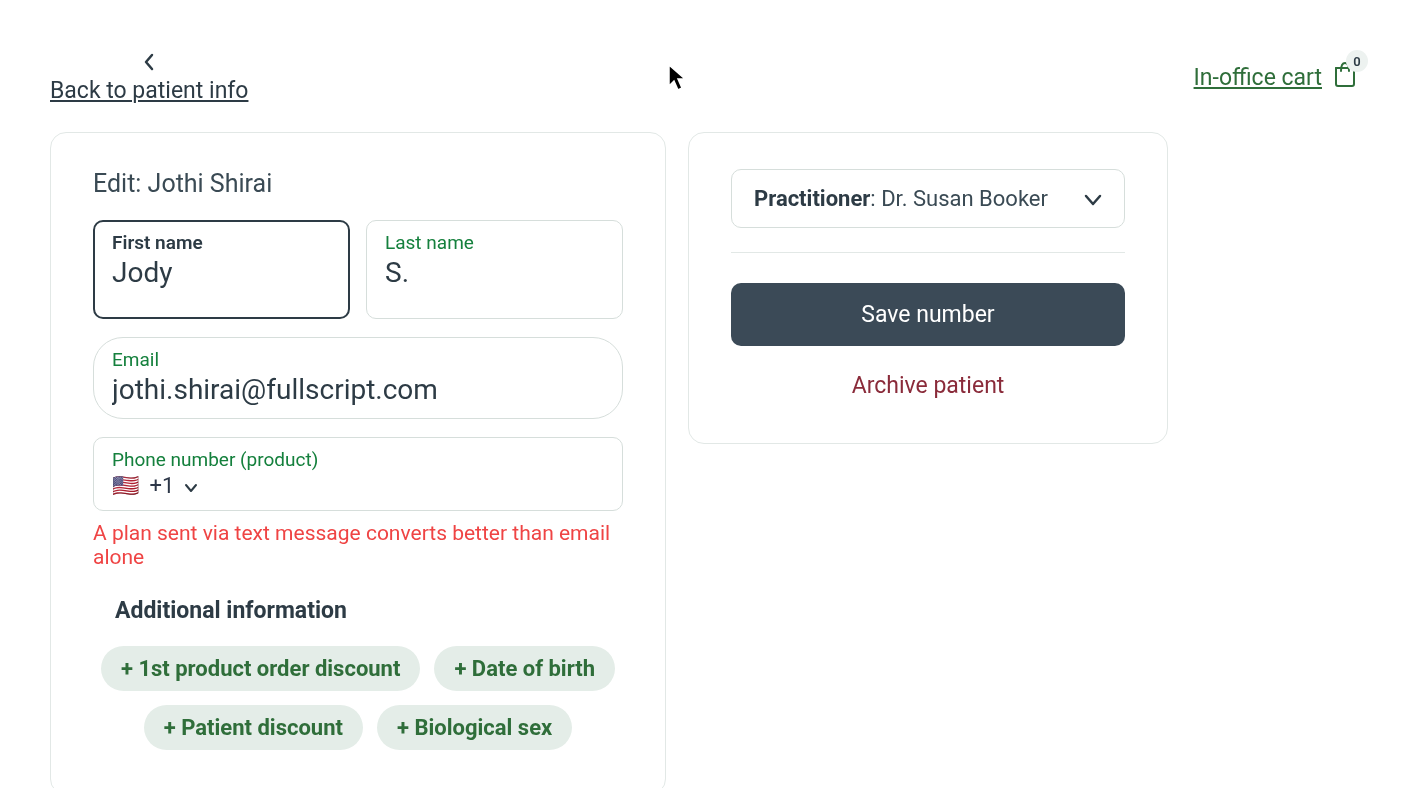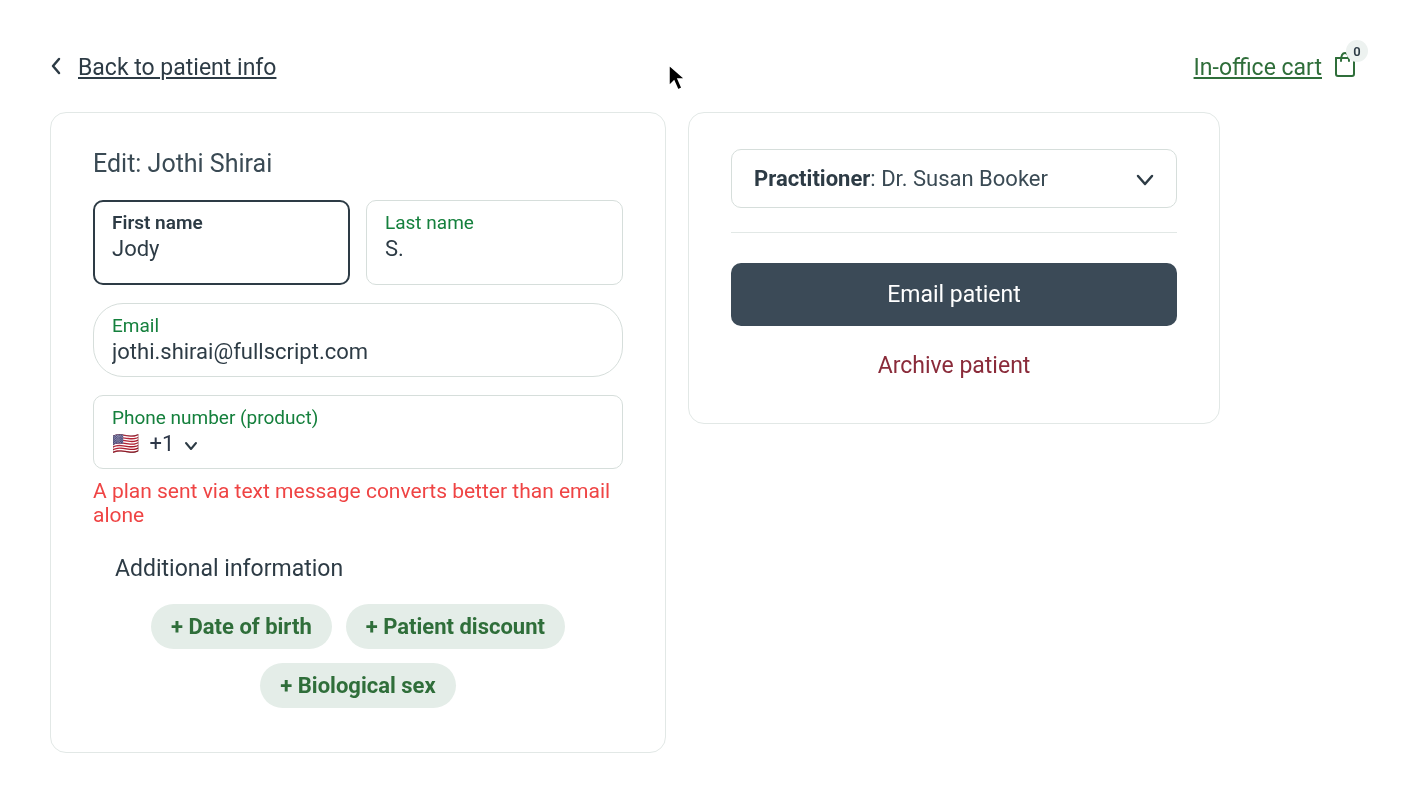--- a/index.html
+++ b/index.html
@@ -18,25 +18,26 @@
   }
   .top-bar {
     display: flex;
     justify-content: space-between;
     align-items: center;
     margin-bottom: 28px;
   }
   .back-link {
     display: flex;
     align-items: center;
-    gap: 16px;
+    gap: 0;
     font-size: 23px;
     color: #2d3b45;
     text-decoration: underline;
     cursor: pointer;
+    flex-direction: column;
   }
   .back-link svg {
     width: 12px;
     height: 18px;
   }
   .cart-link {
     display: flex;
     align-items: center;
     gap: 10px;
     font-size: 23px;
@@ -76,55 +77,55 @@
   .card {
     border: 1.5px solid #e2e8e6;
     border-radius: 16px;
     padding: 36px 42px 44px 42px;
     background: #ffffff;
   }
   .left-card {
     width: 616px;
   }
   .right-card {
-    width: 532px;
+    width: 480px;
   }
   .edit-title {
     font-size: 25px;
     color: #3a4a54;
     margin-bottom: 22px;
   }
   .name-row {
     display: flex;
     gap: 16px;
     margin-bottom: 18px;
   }
   .field {
     border: 1.5px solid #d6dedb;
     border-radius: 10px;
     padding: 10px 18px 12px 18px;
     flex: 1;
     cursor: text;
   }
   .field.focused {
     border: 2px solid #2d3b45;
-    padding: 9px 17px 22px 17px;
+    padding: 9px 17px 28px 17px;
   }
   .field-label {
     font-size: 19px;
     color: #15803d;
     display: block;
     margin-bottom: 2px;
   }
   .field.focused .field-label {
     font-weight: 600;
     color: #2d3b45;
   }
   .field-value {
-    font-size: 22px;
+    font-size: 28px;
     color: #2d3b45;
     border: none;
     outline: none;
     width: 100%;
     font-family: inherit;
     background: transparent;
   }
   .full-field {
     margin-bottom: 18px;
     border-radius: 30px;
@@ -142,21 +143,21 @@
     width: 14px;
     height: 10px;
   }
   .hint-text {
     font-size: 21px;
     color: #ef4444;
     margin-bottom: 28px;
   }
   .additional-heading {
     font-size: 23px;
-    font-weight: 400;
+    font-weight: 700;
     color: #2d3b45;
     margin-left: 22px;
     margin-bottom: 22px;
   }
   .chips {
     display: flex;
     flex-wrap: wrap;
     gap: 14px;
     justify-content: center;
     max-width: 560px;
@@ -288,41 +289,42 @@
           </svg>
         </span>
       </div>
     </div>
 
     <div class="hint-text">A plan sent via text message converts better than email alone</div>
 
     <div class="additional-heading">Additional information</div>
 
     <div class="chips">
+      <button class="chip">+ 1st product order discount</button>
       <button class="chip">+ Date of birth</button>
       <button class="chip">+ Patient discount</button>
       <button class="chip">+ Biological sex</button>
     </div>
   </div>
 
   <div class="card right-card">
     <div class="practitioner-select">
       <span>
         <span class="label">Practitioner</span><span class="name">: Dr. Susan Booker</span>
       </span>
       <span>
         <svg viewBox="0 0 18 12" fill="none" stroke="#2d3b45" stroke-width="2.5" stroke-linecap="round" stroke-linejoin="round">
           <polyline points="2,2 9,10 16,2"></polyline>
         </svg>
       </span>
     </div>
 
     <hr class="divider">
 
-    <button class="save-btn">Email patient</button>
+    <button class="save-btn">Save number</button>
     <button class="archive-btn">Archive patient</button>
   </div>
 </div>
 
 <div class="cursor-pointer">
   <svg viewBox="0 0 20 28">
     <polygon points="1,1 1,22 6,17 10,26 14,24 10,15 17,15" fill="#000000" stroke="#ffffff" stroke-width="1.5"></polygon>
   </svg>
 </div>
 

